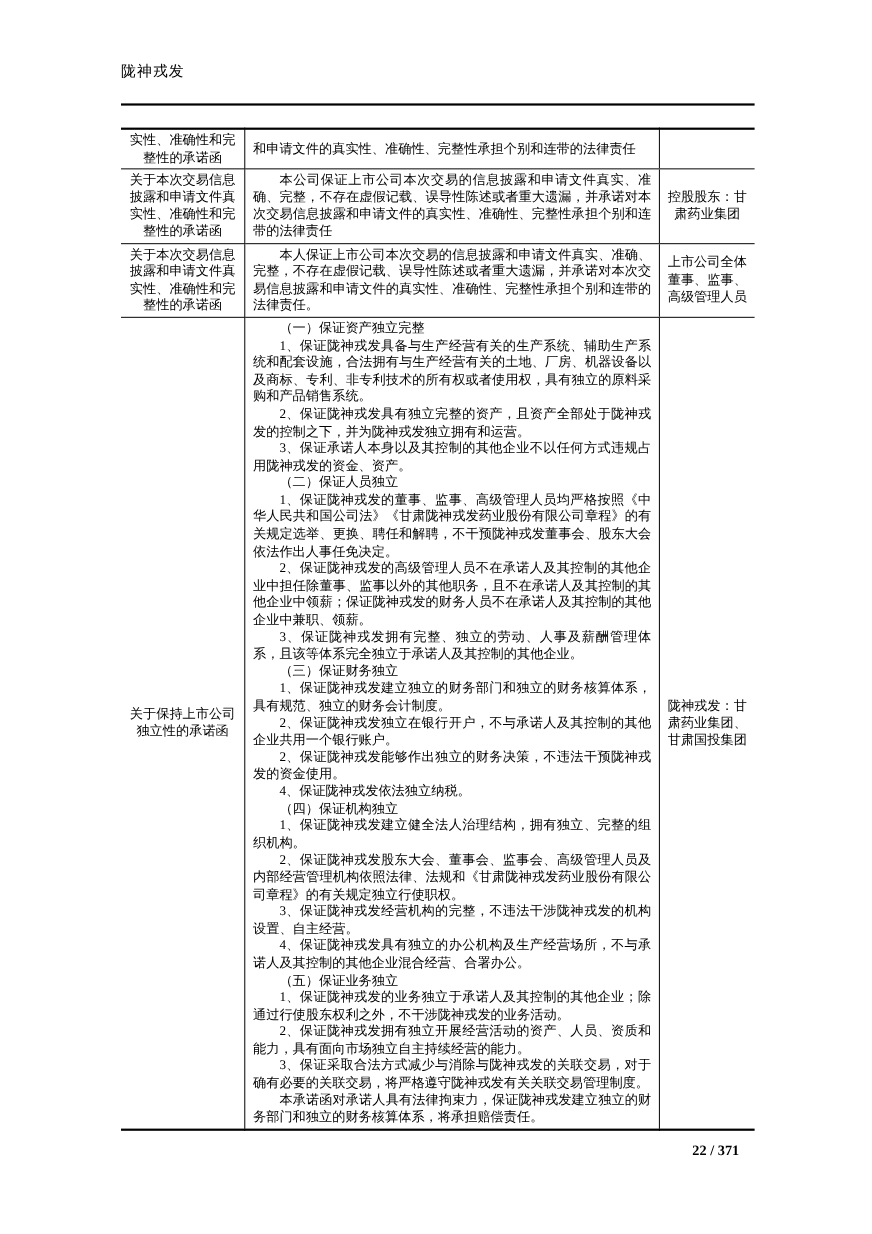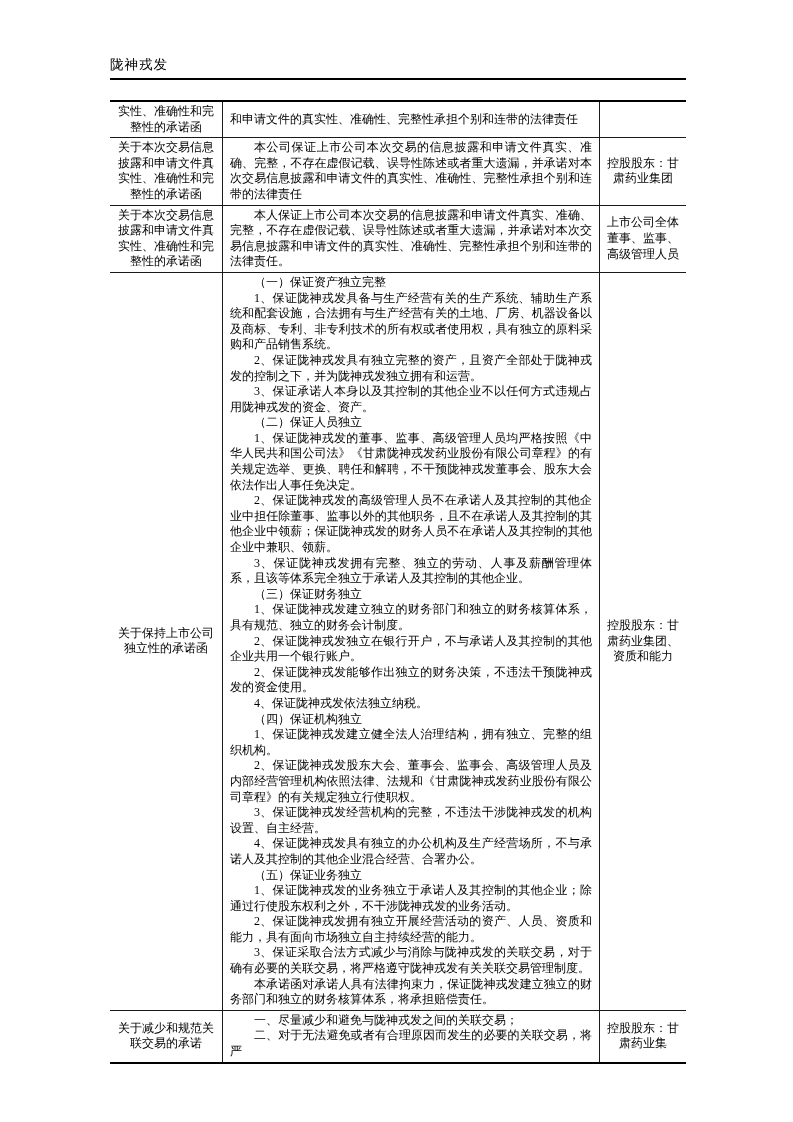--- a/index.html
+++ b/index.html
@@ -3,21 +3,21 @@
 <meta charset="utf-8">
 <style>
   html,body { margin:0; padding:0; background:#ffffff; }
   .page {
     width:793px; height:1122px; background:#ffffff; box-sizing:border-box;
     padding:56px 107px 0 110px; position:relative;
     font-family:"Liberation Serif","DejaVu Serif",serif; color:#000;
   }
   .header {
     display:flex; justify-content:space-between; align-items:flex-end;
-    font-size:13.5px; border-bottom:2px solid #000; padding-bottom:4px;
+    font-size:13.5px; border-bottom:2px solid #000; padding-bottom:20px;
   }
   .header .hl { letter-spacing:1px; }
   table.ctable {
     width:100%; border-collapse:collapse; margin-top:20px;
     border-top:2.5px solid #000; border-bottom:2.5px solid #000;
   }
   td {
     border-bottom:1px solid #1a1a1a; vertical-align:middle;
     font-size:12px; line-height:15.6px; padding:2px 4px;
   }
@@ -81,27 +81,22 @@
             <p class="para">1、保证陇神戎发建立健全法人治理结构，拥有独立、完整的组织机构。</p>
             <p class="para">2、保证陇神戎发股东大会、董事会、监事会、高级管理人员及内部经营管理机构依照法律、法规和《甘肃陇神戎发药业股份有限公司章程》的有关规定独立行使职权。</p>
             <p class="para">3、保证陇神戎发经营机构的完整，不违法干涉陇神戎发的机构设置、自主经营。</p>
             <p class="para">4、保证陇神戎发具有独立的办公机构及生产经营场所，不与承诺人及其控制的其他企业混合经营、合署办公。</p>
             <p class="para">（五）保证业务独立</p>
             <p class="para">1、保证陇神戎发的业务独立于承诺人及其控制的其他企业；除通过行使股东权利之外，不干涉陇神戎发的业务活动。</p>
             <p class="para">2、保证陇神戎发拥有独立开展经营活动的资产、人员、资质和能力，具有面向市场独立自主持续经营的能力。</p>
             <p class="para">3、保证采取合法方式减少与消除与陇神戎发的关联交易，对于确有必要的关联交易，将严格遵守陇神戎发有关关联交易管理制度。</p>
             <p class="para">本承诺函对承诺人具有法律拘束力，保证陇神戎发建立独立的财务部门和独立的财务核算体系，将承担赔偿责任。</p>
           </td>
-        <td class="c3">控股股东：甘肃药业集团、资质和能力</td>
-      </tr>
-      <tr>
-        <td class="c1">关于减少和规范关联交易的承诺</td>
-        <td class="c2">
-            <p class="para">一、尽量减少和避免与陇神戎发之间的关联交易；</p>
-            <p class="para">二、对于无法避免或者有合理原因而发生的必要的关联交易，将严</p>
-          </td>
-        <td class="c3">控股股东：甘肃药业集</td>
+        <td class="c3">陇神戎发：甘肃药业集团、甘肃国投集团</td>
       </tr>
     </tbody>
   </table>
 
+  <div class="footer">
+    <span>22 / 371</span>
+  </div>
 
 </div>
 
 </body></html>

